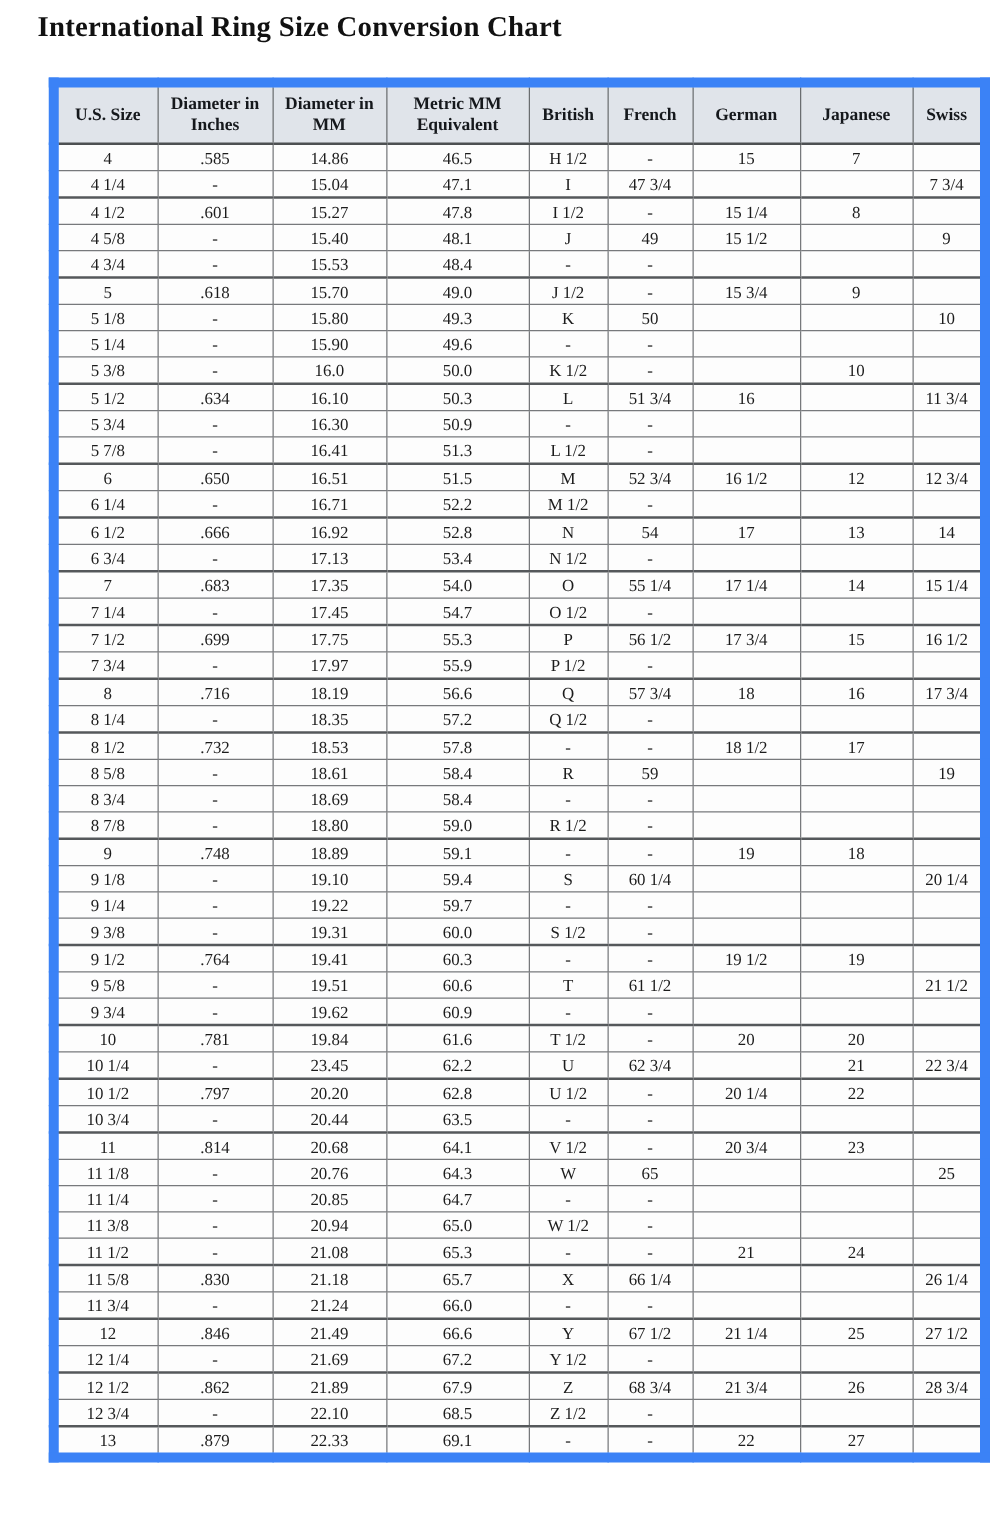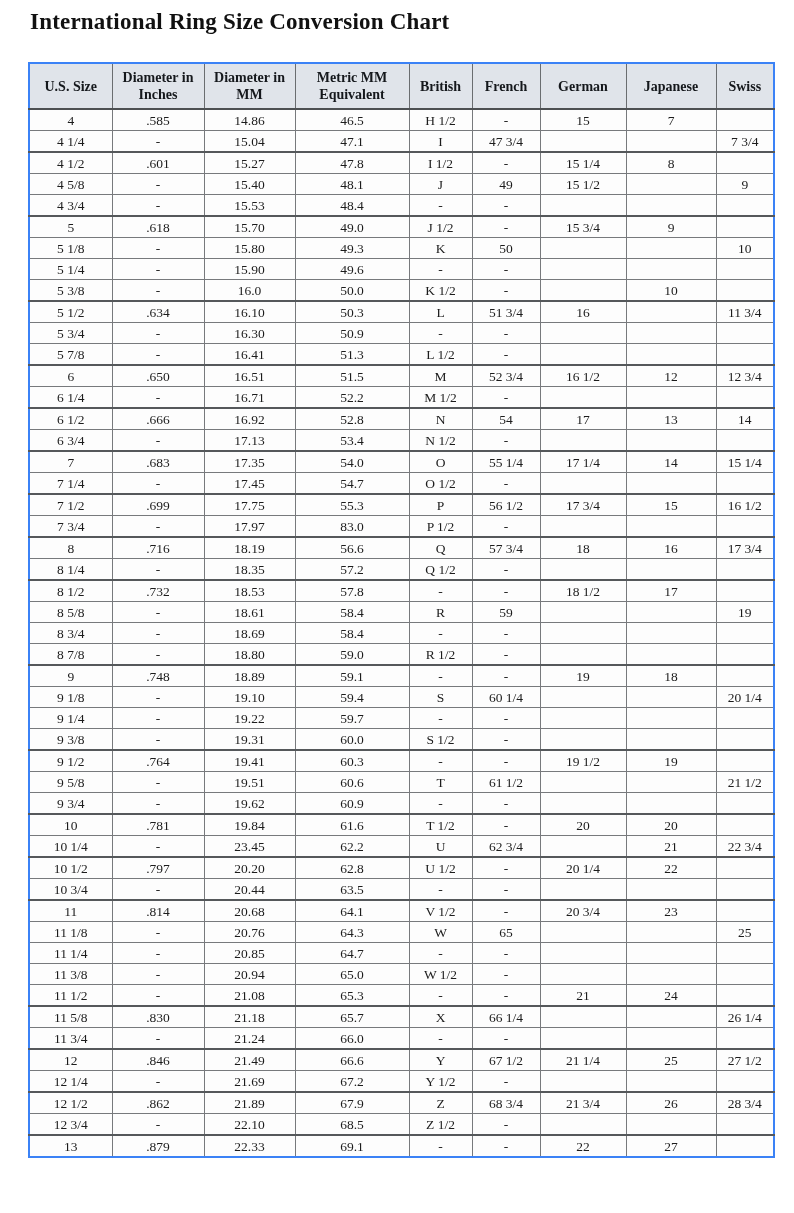--- a/index.html
+++ b/index.html
@@ -22,22 +22,22 @@
     padding: 9px 0 0 30px;
     font-size: 23px;
     font-weight: bold;
     letter-spacing: 0.2px;
     color: #111111;
   }
   table.ring-table {
     border-collapse: collapse;
     table-layout: fixed;
     width: 745px;
-    margin: 27px 0 0 28px;
-    border: 2px solid #3b82f6;
+    margin: 27px 0 0 39px;
+    border: 8px solid #3b82f6;
   }
   table.ring-table col.c1 { width: 83px; }
   table.ring-table col.c2 { width: 92px; }
   table.ring-table col.c3 { width: 91px; }
   table.ring-table col.c4 { width: 114px; }
   table.ring-table col.c5 { width: 63px; }
   table.ring-table col.c6 { width: 68px; }
   table.ring-table col.c7 { width: 86px; }
   table.ring-table col.c8 { width: 90px; }
   table.ring-table col.c9 { width: 58px; }
@@ -306,21 +306,21 @@
           <td>P</td>
           <td>56 1/2</td>
           <td>17 3/4</td>
           <td>15</td>
           <td>16 1/2</td>
         </tr>
         <tr>
           <td>7 3/4</td>
           <td>-</td>
           <td>17.97</td>
-          <td>83.0</td>
+          <td>55.9</td>
           <td>P 1/2</td>
           <td>-</td>
           <td></td>
           <td></td>
           <td></td>
         </tr>
         <tr class="group-start">
           <td>8</td>
           <td>.716</td>
           <td>18.19</td>

